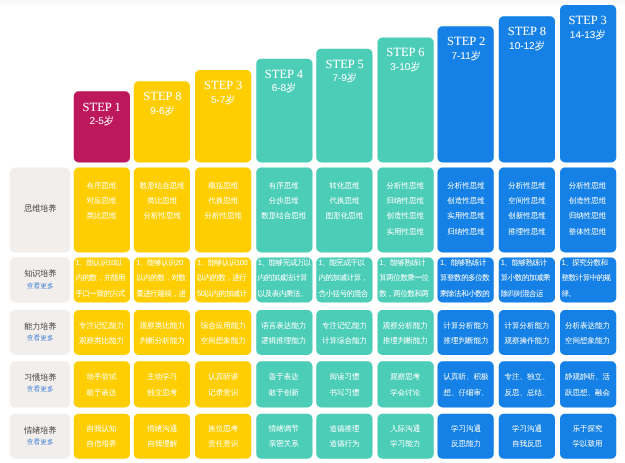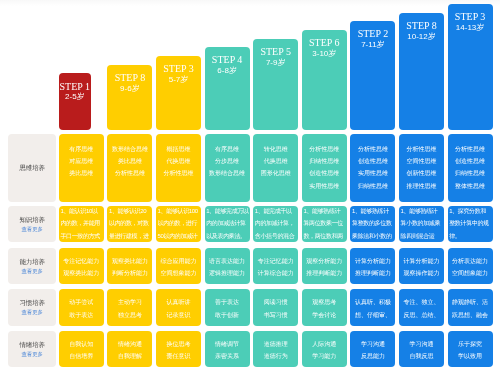--- a/index.html
+++ b/index.html
@@ -29,21 +29,21 @@
   .cell.para .cell-inner{text-align:left;left:1.6px;right:1px;}
   .cell.para .ln{letter-spacing:-0.35px;line-height:12.1px;}
 </style>
 </head>
 <body>
 
 <div class="stage">
   <div class="top-fade"></div>
 
   <div class="steps-row">
-    <div class="step-card" style="left:58.8px;top:73.4px;width:32px;height:56.2px;background:#b91c1c;">
+    <div class="step-card" style="left:58.8px;top:73.4px;width:45.0px;height:56.2px;background:#be185d;">
       <div class="step-title">STEP 1</div>
       <div class="step-age">2-5岁</div>
     </div>
     <div class="step-card" style="left:107.4px;top:64.7px;width:45.0px;height:64.9px;background:#ffce00;">
       <div class="step-title">STEP 8</div>
       <div class="step-age">9-6岁</div>
     </div>
     <div class="step-card" style="left:156.0px;top:56.0px;width:45.0px;height:73.6px;background:#ffce00;">
       <div class="step-title">STEP 3</div>
       <div class="step-age">5-7岁</div>

